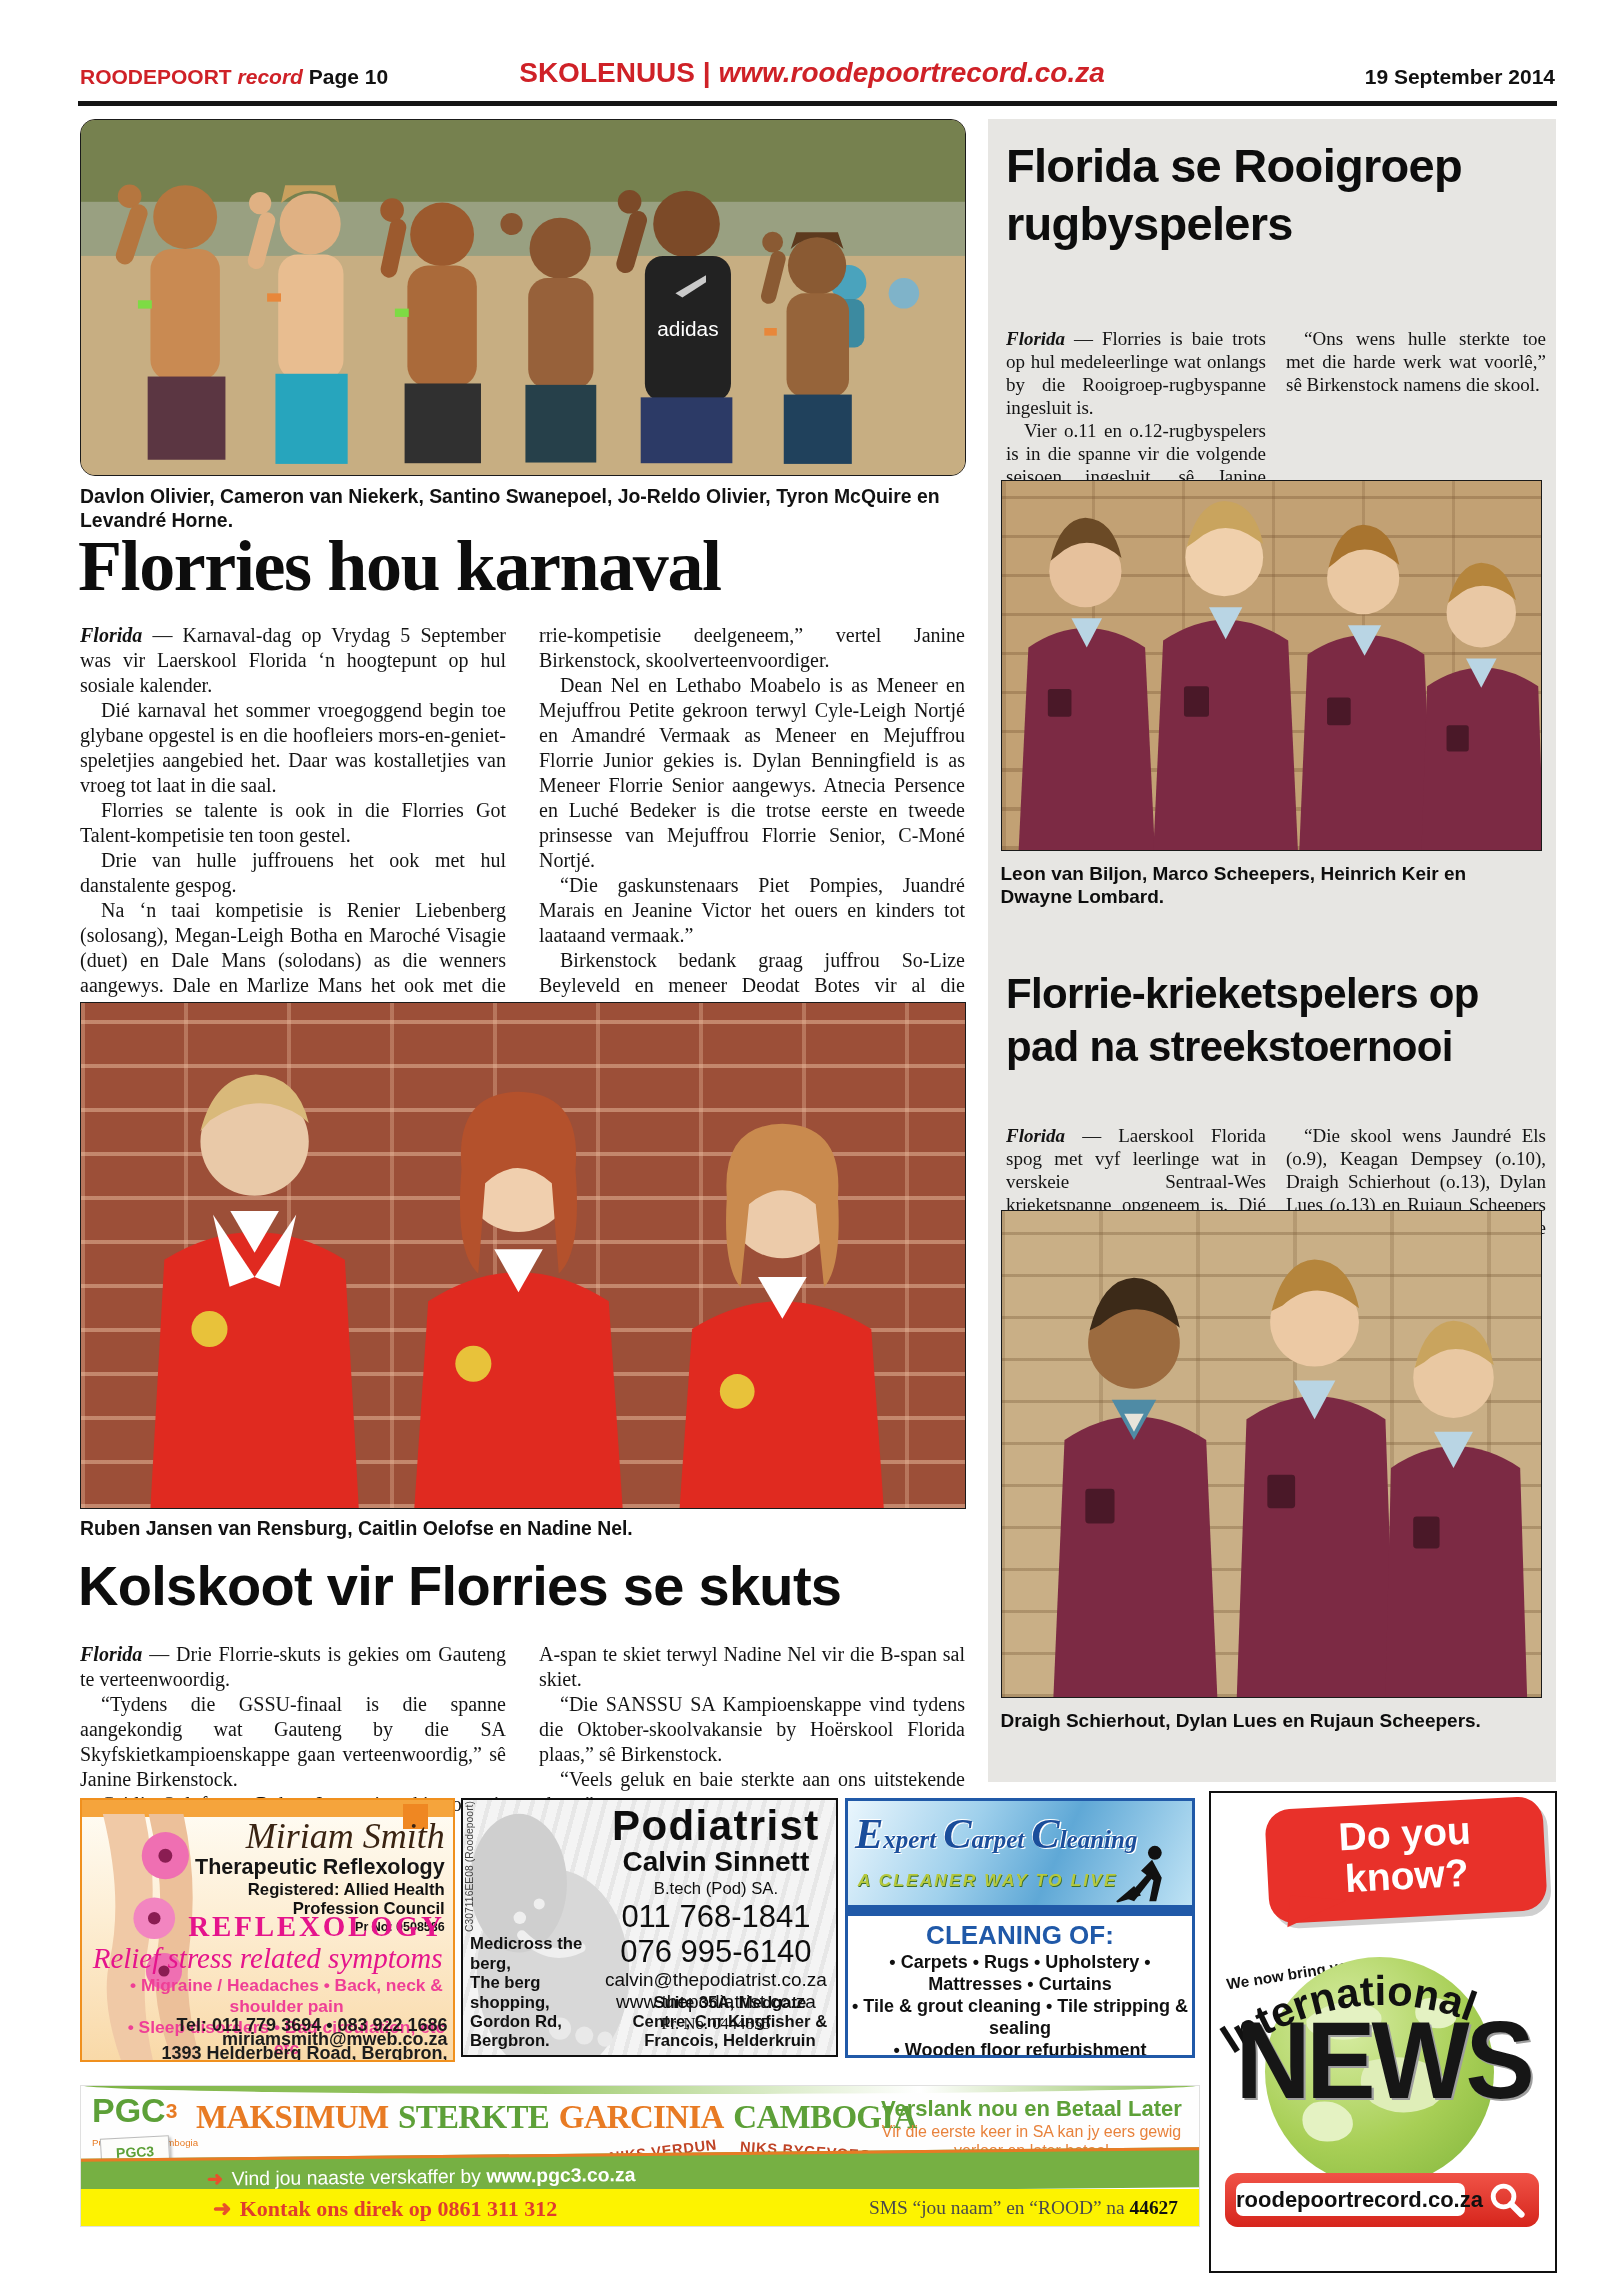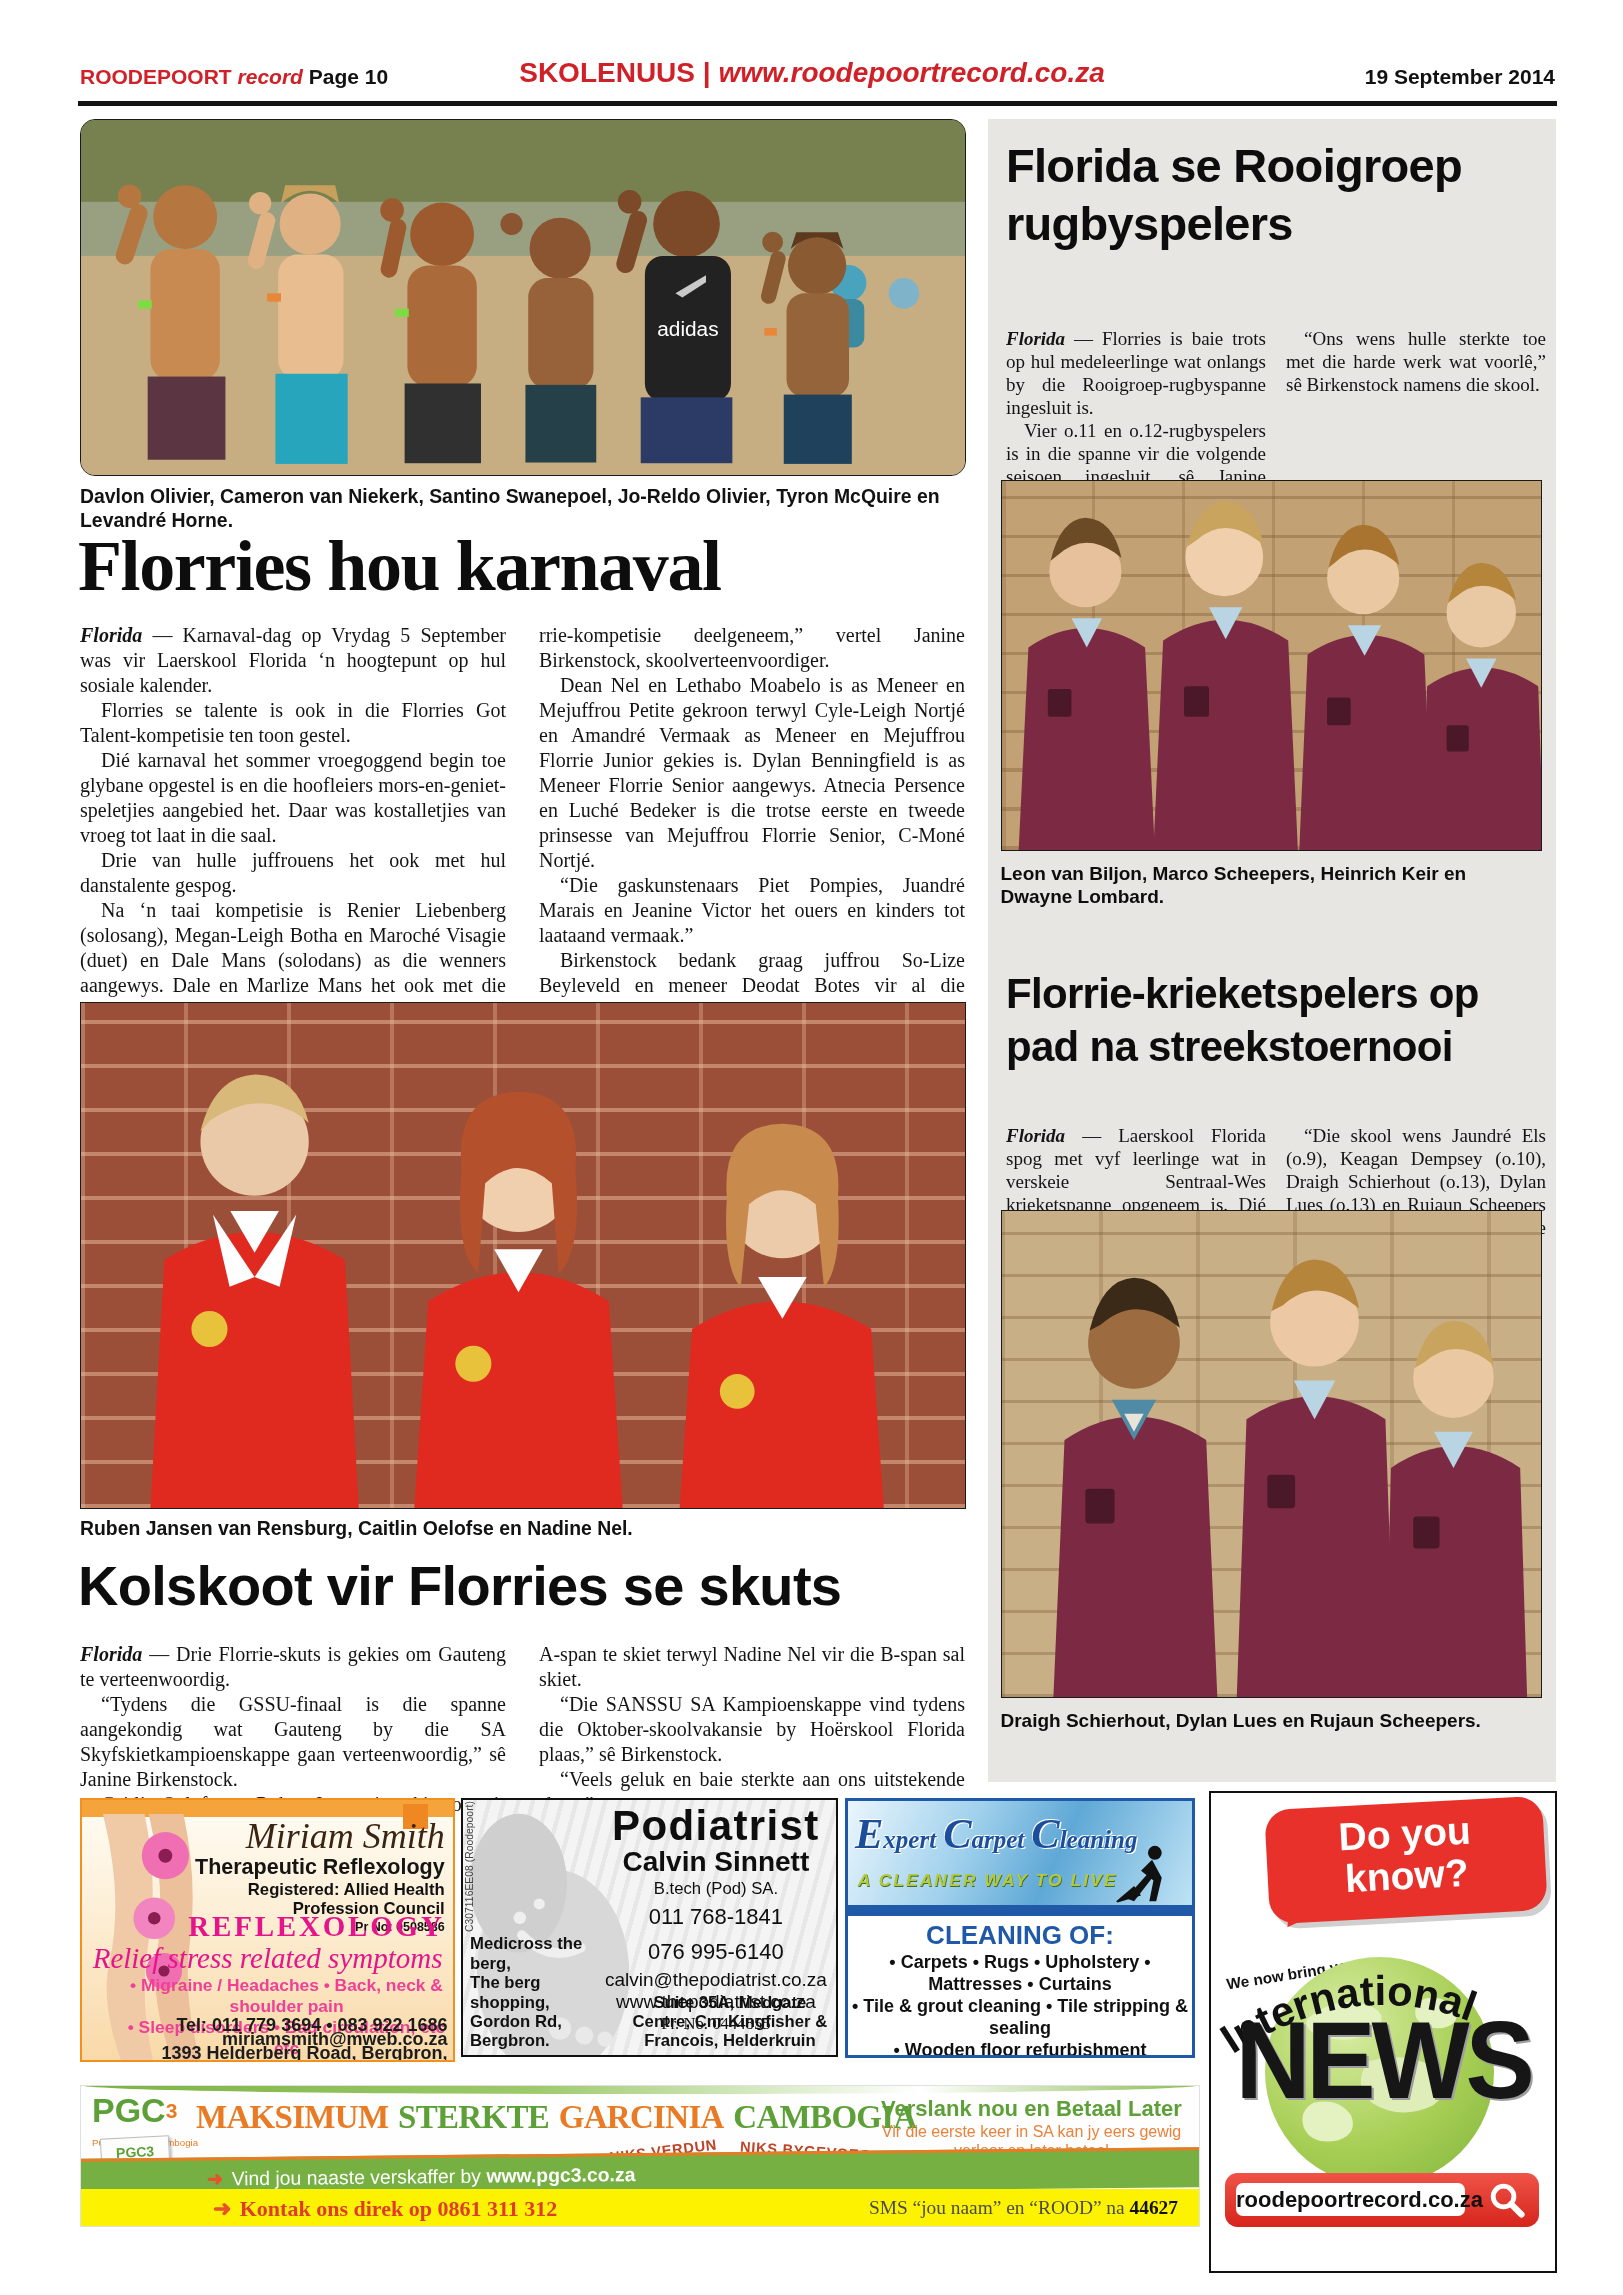--- a/index.html
+++ b/index.html
@@ -79,21 +79,21 @@
   #mir-legs{position:absolute;left:0;top:14px;width:132px;height:246px;}
   
   #ad-pod{left:461px;top:1798px;width:373px;height:255px;border:2.8px solid #101010;
      background:repeating-linear-gradient(105deg,#f4f4f4 0 9.7px,#e7e7e7 9.7px 14px);}
   #pod-feet{position:absolute;left:-7px;top:0;width:208px;height:255px;}
   #pod-vert{position:absolute;left:1.4px;top:132px;font-size:10.4px;color:#444;transform:rotate(-90deg);transform-origin:left top;white-space:nowrap;}
   #pod-main{position:absolute;right:5.6px;top:4.2px;width:229px;text-align:center;color:#0e0e0e;}
   .pod-t{font-size:42px;font-weight:bold;letter-spacing:1.4px;line-height:43px;}
   .pod-n{font-size:28px;font-weight:bold;line-height:30.5px;}
   .pod-b{font-size:16.7px;line-height:21px;}
-  .pod-tel{font-size:22px;line-height:35px;}
+  .pod-tel{font-size:31px;line-height:35px;}
   .pod-e{font-size:19px;line-height:22px;}
   .pod-pr{font-size:16.7px;line-height:21px;font-family:"Liberation Serif",serif;}
   #pod-bl{position:absolute;left:7px;bottom:4.2px;width:153px;font-size:16.7px;font-weight:bold;line-height:19.4px;}
   #pod-br{position:absolute;right:5.6px;bottom:4.2px;width:201px;font-size:16.7px;font-weight:bold;line-height:19.4px;text-align:center;}
   
   #ad-carpet{left:845px;top:1798px;width:344px;height:254px;border:3.5px solid #2059a8;background:#fff;}
   #carp-hd{position:absolute;left:0;top:0;width:100%;height:104px;
      background:linear-gradient(115deg,#eaf6fd 0%,#9fd0ec 35%,#5fa8d6 60%,#bfe3f5 100%);}
   .ecc{position:absolute;left:7px;top:8.3px;width:298px;font-family:"Liberation Serif",serif;
      font-weight:bold;font-style:italic;font-size:25px;color:#1b4e9b;
@@ -243,22 +243,22 @@
           <rect x="1012" y="396" width="98" height="100" fill="#20415c"></rect>
           <rect x="984" y="300" width="18" height="11" fill="#e8873a"></rect>
         </g>
     </svg>
   </div>
   <div class="abs caption" id="cap-pool">Davlon Olivier, Cameron van Niekerk, Santino Swanepoel, Jo-Reldo Olivier, Tyron McQuire en Levandré Horne.</div>
 
   <div class="abs" id="hl-karnaval">Florries hou karnaval</div>
   <div class="abs bodytext" id="bk-c1">
     <p><span class="lead">Florida</span> <span>— Karnaval-dag op Vrydag 5 September was vir Laerskool Florida ‘n hoogtepunt op hul sosiale kalender.</span></p>
+    <p class="ind">Dié karnaval het sommer vroegoggend begin toe glybane opgestel is en die hoofleiers mors-en-geniet-speletjies aangebied het. Daar was kostalletjies van vroeg tot laat in die saal.</p>
     <p class="ind">Florries se talente is ook in die Florries Got Talent-kompetisie ten toon gestel.</p>
-    <p class="ind">Dié karnaval het sommer vroegoggend begin toe glybane opgestel is en die hoofleiers mors-en-geniet-speletjies aangebied het. Daar was kostalletjies van vroeg tot laat in die saal.</p>
     <p class="ind">Drie van hulle juffrouens het ook met hul danstalente gespog.</p>
     <p class="ind">Na ‘n taai kompetisie is Renier Liebenberg (solosang), Megan-Leigh Botha en Maroché Visagie (duet) en Dale Mans (solodans) as die wenners aangewys. Dale en Marlize Mans het ook met die prys vir beste dansgroep weggestap.</p>
     <p class="ind">“Die mooistes het aan die Meneer en Mejuffrou Flo-</p>
   </div>
   <div class="abs bodytext" id="bk-c2">
     <p>rrie-kompetisie deelgeneem,” vertel Janine Birkenstock, skoolverteenvoordiger.</p>
     <p class="ind">Dean Nel en Lethabo Moabelo is as Meneer en Mejuffrou Petite gekroon terwyl Cyle-Leigh Nortjé en Amandré Vermaak as Meneer en Mejuffrou Florrie Junior gekies is. Dylan Benningfield is as Meneer Florrie Senior aangewys. Atnecia Persence en Luché Bedeker is die trotse eerste en tweede prinsesse van Mejuffrou Florrie Senior, C-Moné Nortjé.</p>
     <p class="ind">“Die gaskunstenaars Piet Pompies, Juandré Marais en Jeanine Victor het ouers en kinders tot laataand vermaak.”</p>
     <p class="ind">Birkenstock bedank graag juffrou So-Lize Beyleveld en meneer Deodat Botes vir al die reëlings wat tot die sukses van die karnaval bygedra het.</p>
     <p class="ind">“Aan elke personeellid sê die hoof, Francois du Toit, baie, baie dankie!”</p>

